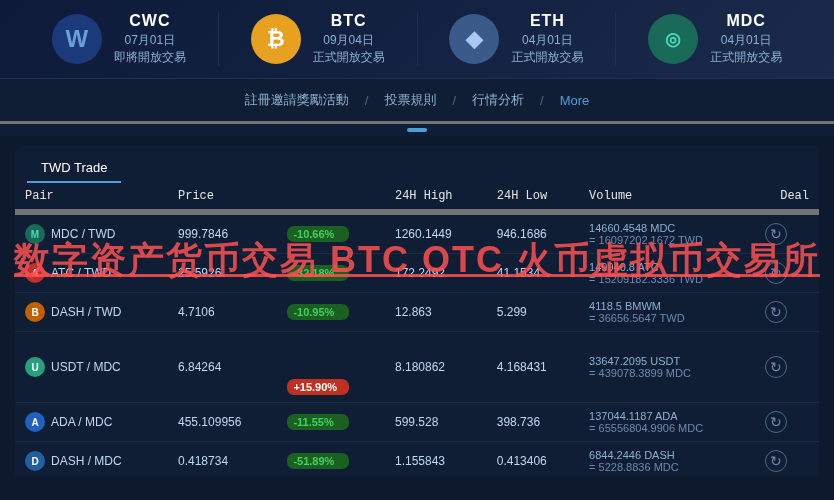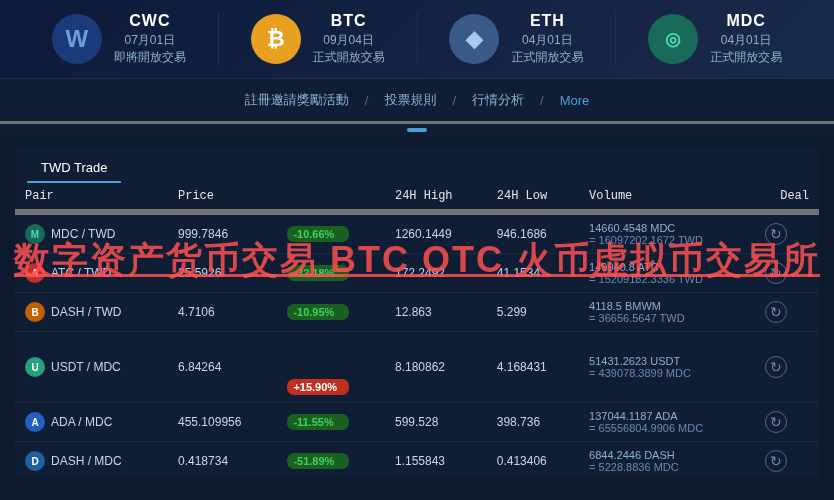--- a/index.html
+++ b/index.html
@@ -325,21 +325,21 @@
       </div>
     </td>
     <td>6.84264</td>
     <td>
       <span class="change-badge up-bright">+15.90%</span>
     </td>
     <td>8.180862</td>
     <td>4.168431</td>
     <td>
       <div class="volume-cell">
-        <div>51431.2623 USDT</div>
+        <div>33647.2095 USDT</div>
         <div class="line2">= 439078.3899 MDC</div>
       </div>
     </td>
     <td class="right">
       <div class="deal-icon">↻</div>
     </td>
   </tr>
           <tr>
     <td>
       <div class="pair-cell">

